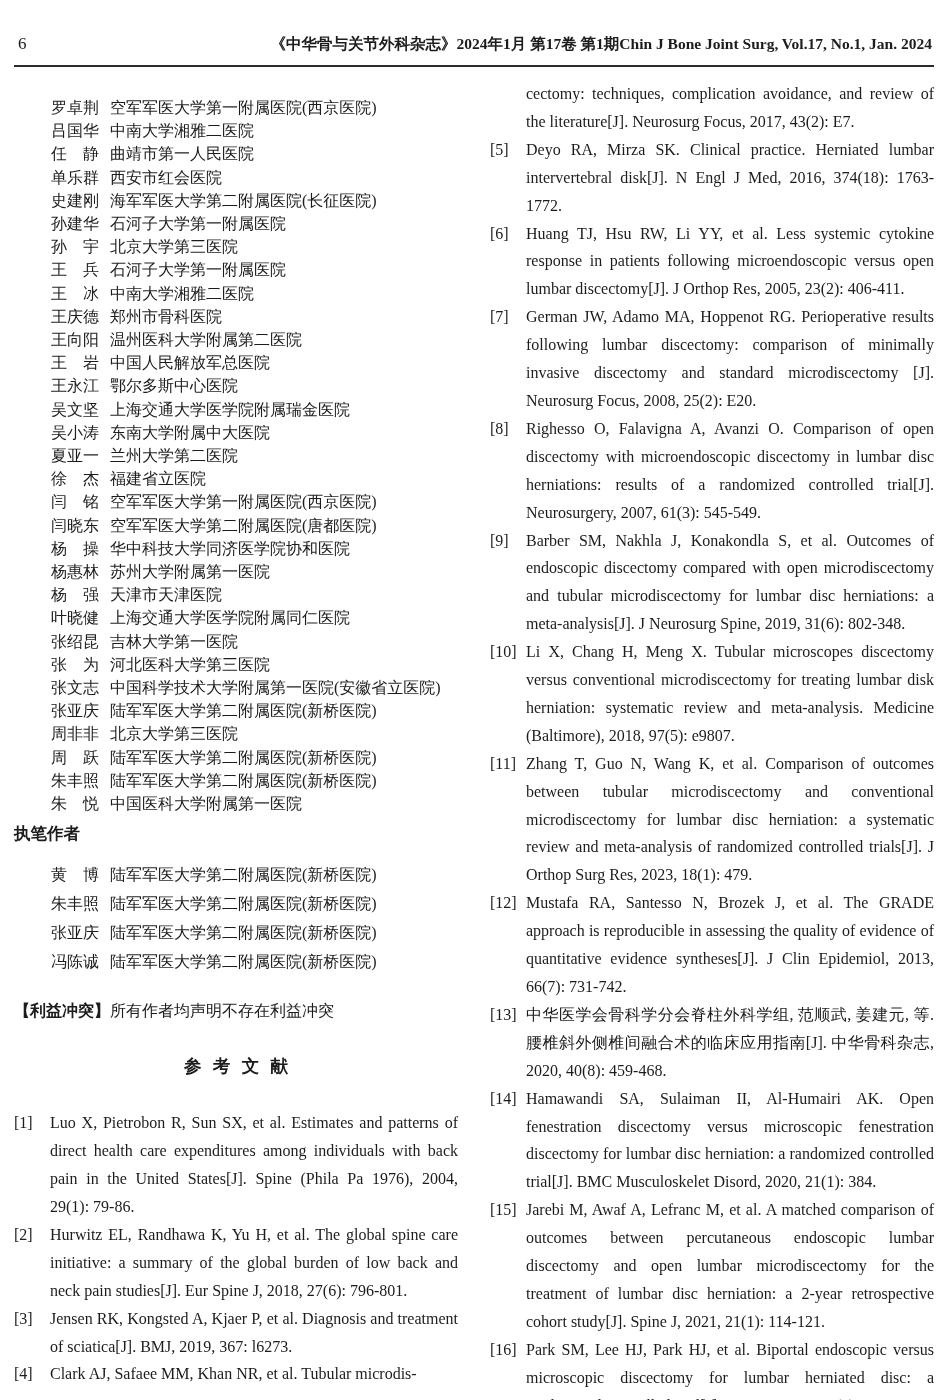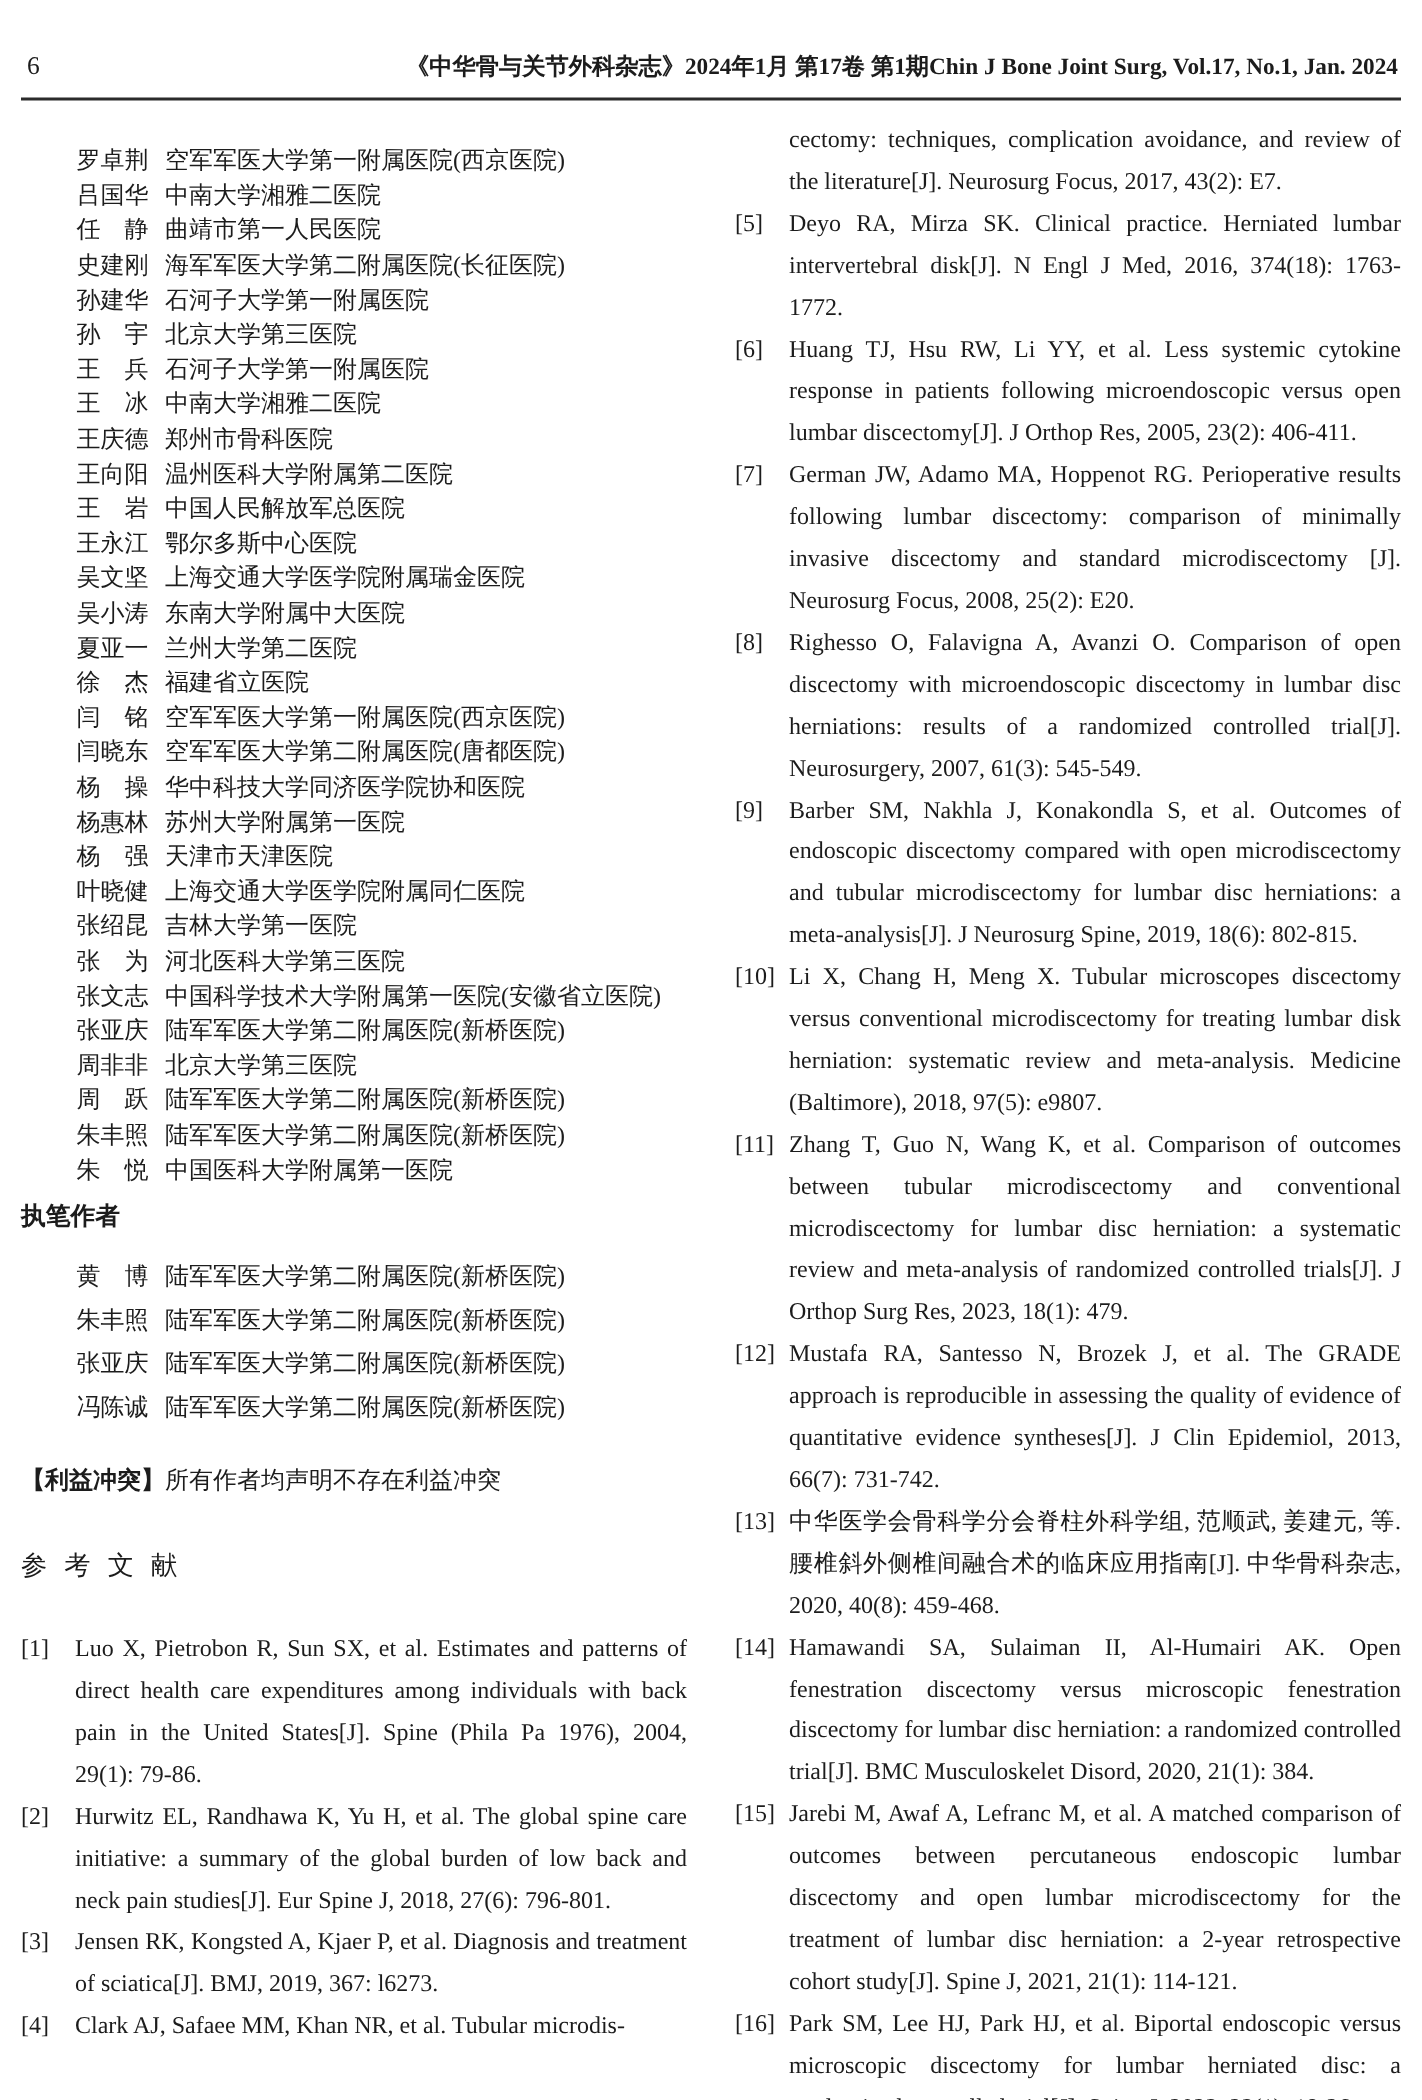--- a/index.html
+++ b/index.html
@@ -25,21 +25,21 @@
   .p-name{display:inline-block;width:50px;margin-right:9px;}
   
   .wa-head{font-size:16.5px;font-weight:bold;margin:7px 0 14px 0;line-height:24px;}
   .authors-list{padding-left:37px;}
   .authors-list .person-row{line-height:29px;}
   
   .conflict{margin:23px 0 0 0;font-size:16px;line-height:24px;}
   .conflict b{font-weight:bold;}
   
   .refs-heading{
-    margin:31px 0 0 0;font-size:17.5px;font-weight:normal;
+    margin:31px 0 0 0;text-align:center;font-size:17.5px;font-weight:bold;
     word-spacing:7px;line-height:24px;
   }
   
   .refs{margin-top:31px;}
   .col.right .refs{margin-top:0;}
   .ref{display:flex;font-size:16px;line-height:27.9px;}
   .ref-num{width:36px;flex:0 0 36px;}
   .ref-text{flex:1;text-align:justify;}
 </style>
 </head>
@@ -62,20 +62,23 @@
   </div>
 
   <div class="person-row">
     <span class="p-name">吕国华</span><span class="p-aff">中南大学湘雅二医院</span>
   </div>
 
   <div class="person-row">
     <span class="p-name">任　静</span><span class="p-aff">曲靖市第一人民医院</span>
   </div>
 
+  <div class="person-row">
+    <span class="p-name">单乐群</span><span class="p-aff">西安市红会医院</span>
+  </div>
 
   <div class="person-row">
     <span class="p-name">史建刚</span><span class="p-aff">海军军医大学第二附属医院(长征医院)</span>
   </div>
 
   <div class="person-row">
     <span class="p-name">孙建华</span><span class="p-aff">石河子大学第一附属医院</span>
   </div>
 
   <div class="person-row">
@@ -249,21 +252,21 @@
     <span class="ref-text">German JW, Adamo MA, Hoppenot RG. Perioperative results following lumbar discectomy: comparison of minimally invasive discectomy and standard microdiscectomy [J]. Neurosurg Focus, 2008, 25(2): E20.</span>
   </div>
 
   <div class="ref">
     <span class="ref-num">[8]</span>
     <span class="ref-text">Righesso O, Falavigna A, Avanzi O. Comparison of open discectomy with microendoscopic discectomy in lumbar disc herniations: results of a randomized controlled trial[J]. Neurosurgery, 2007, 61(3): 545-549.</span>
   </div>
 
   <div class="ref">
     <span class="ref-num">[9]</span>
-    <span class="ref-text">Barber SM, Nakhla J, Konakondla S, et al. Outcomes of endoscopic discectomy compared with open microdiscectomy and tubular microdiscectomy for lumbar disc herniations: a meta-analysis[J]. J Neurosurg Spine, 2019, 18(6): 802-815.</span>
+    <span class="ref-text">Barber SM, Nakhla J, Konakondla S, et al. Outcomes of endoscopic discectomy compared with open microdiscectomy and tubular microdiscectomy for lumbar disc herniations: a meta-analysis[J]. J Neurosurg Spine, 2019, 31(6): 802-348.</span>
   </div>
 
   <div class="ref">
     <span class="ref-num">[10]</span>
     <span class="ref-text">Li X, Chang H, Meng X. Tubular microscopes discectomy versus conventional microdiscectomy for treating lumbar disk herniation: systematic review and meta-analysis. Medicine (Baltimore), 2018, 97(5): e9807.</span>
   </div>
 
   <div class="ref">
     <span class="ref-num">[11]</span>
     <span class="ref-text">Zhang T, Guo N, Wang K, et al. Comparison of outcomes between tubular microdiscectomy and conventional microdiscectomy for lumbar disc herniation: a systematic review and meta-analysis of randomized controlled trials[J]. J Orthop Surg Res, 2023, 18(1): 479.</span>

